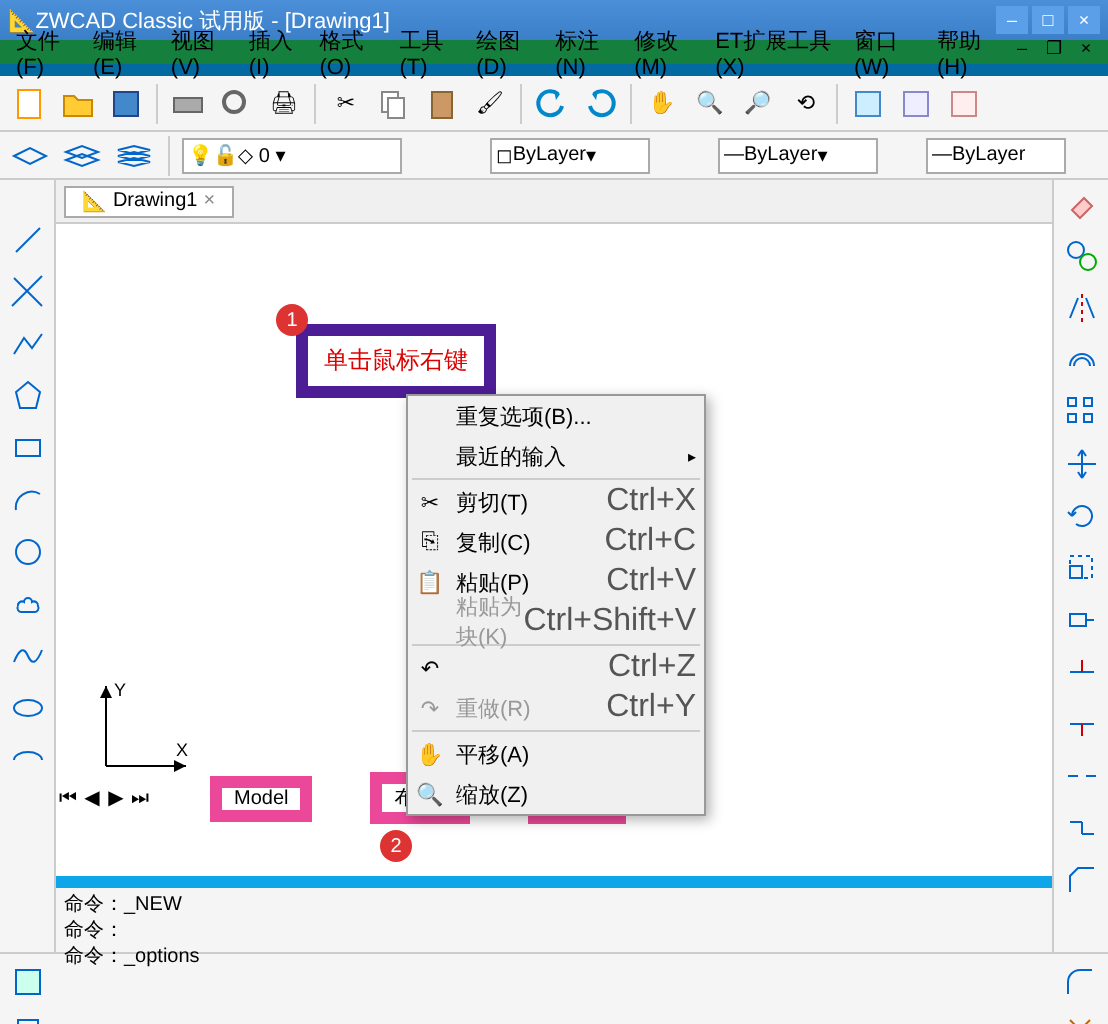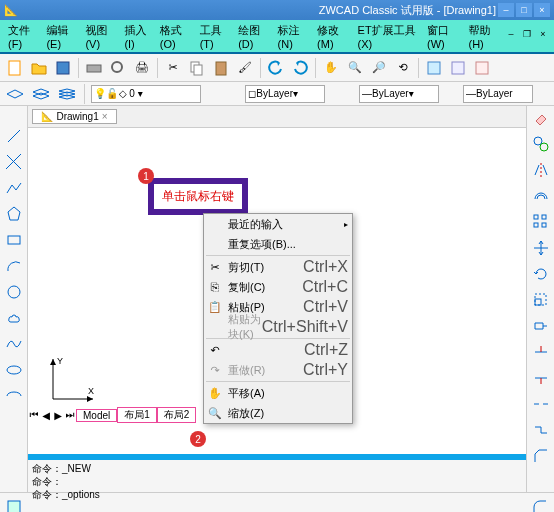--- a/index.html
+++ b/index.html
@@ -1,40 +1,40 @@
 <!DOCTYPE html>
 <html><head>
 <meta charset="utf-8">
 <style>
 * { margin: 0; padding: 0; box-sizing: border-box; font-family: "Microsoft YaHei", sans-serif; }
 body { width: 554px; height: 512px; background: #f0f0f0; overflow: hidden; position: relative; font-size: 11px; }
 .titlebar { background: linear-gradient(#4a8fd8, #3a7fc8); height: 20px; display: flex; align-items: center; padding: 0 4px; color: #fff; }
-.titlebar .title { flex: 1; font-size: 11px; text-align: right; }
+.titlebar .title { flex: 1; font-size: 11px; }
 .titlebar .wbtn { width: 16px; height: 14px; background: #5a9fe8; margin-left: 2px; display: flex; align-items: center; justify-content: center; cursor: pointer; font-size: 9px; }
-.menubar { background: #5eead4; height: 18px; display: flex; align-items: center; padding: 16px 4px; border-bottom: 2px solid #0369a1; }
+.menubar { background: #15803d; height: 18px; display: flex; align-items: center; padding: 0 4px; border-bottom: 6px solid #0369a1; }
 .menubar span { padding: 0 4px; font-size: 11px; cursor: pointer; }
 .mdi-btns { margin-left: auto; display: flex; gap: 2px; }
 .mdi-btns div { width: 14px; height: 14px; font-size: 9px; text-align: center; cursor: pointer; }
 .toolbar1 { background: #f5f5f5; height: 28px; display: flex; align-items: center; padding: 2px 4px; border-bottom: 1px solid #ccc; gap: 2px; }
 .tbtn { width: 22px; height: 22px; display: flex; align-items: center; justify-content: center; cursor: pointer; border-radius: 2px; }
 .tsep { width: 1px; height: 20px; background: #ccc; margin: 0 2px; }
 .toolbar2 { background: #f5f5f5; height: 24px; display: flex; align-items: center; padding: 2px 4px; border-bottom: 1px solid #ccc; gap: 4px; }
 .layer-sel { height: 18px; border: 1px solid #aaa; background: #fff; font-size: 10px; padding: 0 2px; display: flex; align-items: center; }
 .main { display: flex; height: 386px; background: #fff; }
 .lpanel { width: 28px; background: #f5f5f5; border-right: 1px solid #ccc; display: flex; flex-direction: column; align-items: center; padding-top: 20px; gap: 6px; }
 .lbtn { width: 20px; height: 20px; display: flex; align-items: center; justify-content: center; cursor: pointer; }
 .rpanel { width: 28px; background: #f5f5f5; border-left: 1px solid #ccc; display: flex; flex-direction: column; align-items: center; padding-top: 2px; gap: 6px; }
 .center { flex: 1; display: flex; flex-direction: column; position: relative; }
 .tabbar { height: 22px; background: #f0f0f0; display: flex; align-items: center; padding: 0 4px; border-bottom: 1px solid #ccc; }
 .tab { background: #fff; border: 1px solid #aaa; padding: 1px 8px; font-size: 10px; display: flex; align-items: center; gap: 3px; }
 .canvas { flex: 1; background: #fff; position: relative; overflow: hidden; }
 .ucs { position: absolute; left: 20px; bottom: 50px; }
 .modeltabs { position: absolute; left: 0; bottom: 30px; height: 18px; display: flex; align-items: center; font-size: 10px; }
 .modeltabs .navbtn { width: 12px; text-align: center; cursor: pointer; }
-.modeltabs .mtab { padding: 0 6px; border: 1px solid #ec4899; background: #fff; }
+.modeltabs .mtab { padding: 0 6px; border: 6px solid #ec4899; background: #fff; margin-left: 29px; }
 .cmdpanel { background: #f5f5f5; border-top: 6px solid #0ea5e9; padding: 2px 4px; font-size: 10px; line-height: 13px; height: 38px; }
 .callout { position: absolute; border: 6px solid #4c1d95; color: #d00; font-size: 12px; padding: 4px 8px; background: rgba(255,255,255,0.8); }
 .marker { position: absolute; width: 16px; height: 16px; background: #d33; color: #fff; border-radius: 50%; display: flex; align-items: center; justify-content: center; font-size: 10px; z-index: 100; }
 .ctxmenu { position: absolute; background: #f0f0f0; border: 1px solid #999; box-shadow: 2px 2px 6px rgba(0,0,0,0.3); width: 150px; font-size: 11px; z-index: 50; }
 .ctxmenu .mi { display: flex; align-items: center; height: 20px; padding: 0 4px 0 24px; position: relative; cursor: pointer; }
 .ctxmenu .mi .ico { position: absolute; left: 3px; width: 16px; text-align: center; }
 .ctxmenu .mi .sc { margin-left: auto; font-size: 16px; color: #555; }
 .ctxmenu .mi .arr { margin-left: auto; font-size: 8px; }
 .ctxmenu .mi.dis { color: #999; justify-content: center; }
 .ctxmenu hr { border: none; border-top: 1px solid #ccc; margin: 1px 2px; }
@@ -240,25 +240,25 @@
     <div class="tabbar">
       <div class="tab">📐 <span>Drawing1</span> <span style="color:#888">×</span></div>
     </div>
     <div class="canvas">
       <div class="callout" style="left:120px;top:50px">单击鼠标右键</div>
       <div class="marker" style="left:110px;top:40px">1</div>
       <div class="marker" style="left:162px;top:303px">2</div>
 
       <div class="ctxmenu" style="left:175px;top:85px">
         <div class="mi">
+            <span>重复选项(B)...</span>
+          </div>
+        <div class="mi">
             <span>最近的输入</span>
             <span class="arr">▸</span>
-          </div>
-        <div class="mi">
-            <span>重复选项(B)...</span>
           </div>
         <hr>
         <div class="mi">
             <span class="ico">✂</span>
             <span>剪切(T)</span>
             <span class="sc">Ctrl+X</span>
           </div>
         <div class="mi">
             <span class="ico">⎘</span>
             <span>复制(C)</span>

